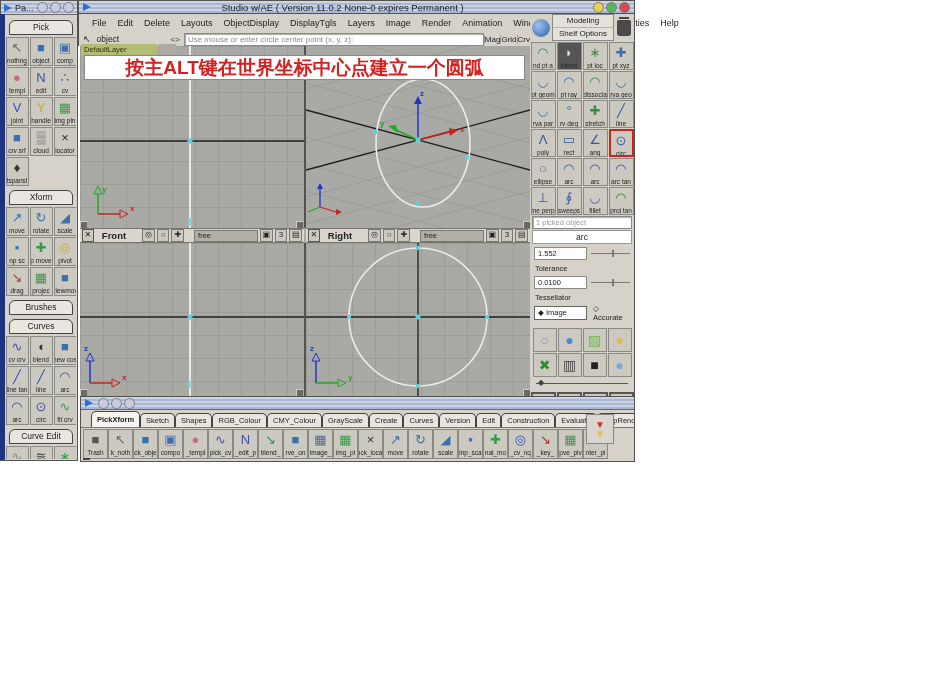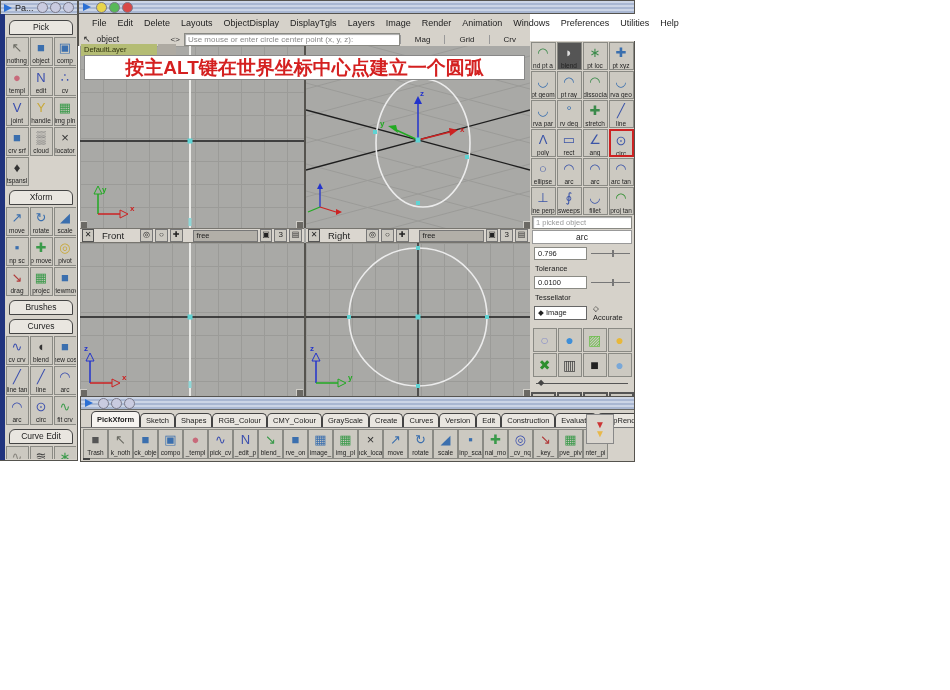--- a/index.html
+++ b/index.html
@@ -32,21 +32,21 @@
   #main-title .t{flex:1;text-align:center;font-size:9.5px;color:#1a1a1a;white-space:nowrap;overflow:hidden;}
   #menu-bar{position:absolute;left:78px;top:14px;width:452px;height:18px;background:#d6d2ca;border-left:1px solid #55534e;
             display:flex;align-items:center;padding-left:8px;box-sizing:border-box;gap:1px;}
   .menu-item{font-size:9px;padding:0 5px;white-space:nowrap;}
   #tool-row{position:absolute;left:78px;top:32px;width:452px;height:14px;background:#d6d2ca;border-left:1px solid #55534e;
             display:flex;align-items:center;padding-left:4px;box-sizing:border-box;}
   #tool-row .cursor{font-size:9px;margin-right:6px;}
   #tool-row .mode{font-size:8.5px;width:70px;}
   #tool-row .sep{font-size:8px;margin:0 4px;color:#333;}
   #prompt-field{flex:1;height:11px;font-size:8px;color:#8a8a8a;line-height:11px;padding-left:3px;overflow:hidden;white-space:nowrap;}
-  .mini-btn{font-size:8px;padding:0 14px;border-left:1px solid #999;white-space:nowrap;}
+  .mini-btn{font-size:8px;padding:0 0;border-left:1px solid #999;white-space:nowrap;}
 
   #header-right{position:absolute;left:530px;top:14px;width:105px;height:27px;background:#d6d2ca;border-right:1px solid #55534e;
                 display:flex;align-items:center;box-sizing:border-box;}
   #globe{width:18px;height:18px;border-radius:50%;background:radial-gradient(circle at 35% 35%,#9ec2ee,#2a5faa);margin:0 2px;flex:0 0 auto;}
   #shelf-switch{flex:1;border:1px solid #888;background:#e4e1da;font-size:8px;text-align:center;line-height:12px;}
   #shelf-switch div{border-bottom:1px solid #b5b2aa;}
   #shelf-switch div:last-child{border-bottom:none;}
   #trash{width:14px;height:16px;background:#4a4a4a;border-radius:2px 2px 3px 3px;margin:0 3px;position:relative;flex:0 0 auto;}
   #trash:before{content:"";position:absolute;left:2px;top:-3px;width:10px;height:2px;background:#4a4a4a;}
 
@@ -56,21 +56,21 @@
   .vp.grid{background-image:linear-gradient(#9b9b98 1px,transparent 1px),linear-gradient(90deg,#9b9b98 1px,transparent 1px);
            background-size:23px 23px;}
   #vp-tl{left:0;top:0;width:224px;height:182px;}
   #vp-tr{left:226px;top:0;width:224px;height:182px;}
   #vp-bl{left:0;top:197px;width:224px;height:153px;}
   #vp-br{left:226px;top:197px;width:224px;height:153px;}
   .vdiv{position:absolute;background:#55534e;}
   .vp-bar{position:absolute;height:15px;background:#dad6cf;border-top:1px solid #77756f;border-bottom:1px solid #77756f;
           box-sizing:border-box;display:flex;align-items:center;gap:2px;padding:0 2px;}
   .vp-bar .close{width:12px;height:11px;border:1px solid #555;font-size:8px;line-height:10px;text-align:center;background:#ccc9c1;}
-  .vp-bar .vlab{font-size:9.5px;font-weight:normal;margin:0 14px 0 6px;}
+  .vp-bar .vlab{font-size:9.5px;font-weight:bold;margin:0 14px 0 6px;}
   .vp-bar .ibox{width:13px;height:11px;border:1px solid #777;font-size:8px;line-height:10px;text-align:center;background:#ccc9c1;}
   .vp-bar .cam{width:72px;height:10px;background:#b2afa8;border:1px solid #777;font-size:7.5px;line-height:9px;padding-left:3px;color:#222;margin-left:8px;}
   .grip{position:absolute;width:7px;height:7px;background:#6b6964;box-shadow:inset 1px 1px 0 #cfcdc7;}
 
   #banner{position:absolute;left:4px;top:9px;width:441px;height:25px;background:#fff;border:1px solid #888;
           z-index:30;display:flex;align-items:center;justify-content:center;box-sizing:border-box;}
   #banner span{font-size:19px;font-weight:bold;white-space:nowrap;}
   #layer-tab{position:absolute;left:1px;top:-2px;width:76px;height:12px;background:#b4bc74;font-size:7.5px;line-height:12px;
              padding-left:3px;color:#30330f;z-index:20;box-sizing:border-box;}
   #layer-box{position:absolute;left:78px;top:-2px;width:18px;height:12px;background:#aeaaa2;z-index:20;}
@@ -280,20 +280,21 @@
         <span class="g" style="color: rgb(58, 154, 74);">∗</span>
         <span class="l"></span>
       </div>
         </div>
   </div>
 </div>
 <div id="palette-strip"></div>
 
 <div id="main-title" class="pinstripe">
   <span class="logo-arrow"></span>
+  <span class="t">Studio w/AE ( Version 11.0.2 None-0 expires Permanent )</span>
   <span style="display:flex;">
     <span class="circ" style="background:#e8d44a;"></span>
     <span class="circ" style="background:#58b858;"></span>
     <span class="circ" style="background:#d84848;"></span>
   </span>
 </div>
 
 <div id="menu-bar">
 
 <span class="menu-item">File</span>
@@ -318,20 +319,28 @@
   <span class="sep">&lt;&gt;</span>
   <span id="prompt-field" class="sunken">Use mouse or enter circle center point (x, y, z):</span>
   <span style="display:flex;">
 
   <span class="mini-btn">Mag</span>
         <span class="mini-btn">Grid</span>
         <span class="mini-btn">Crv</span>
       </span>
 </div>
 
+<div id="header-right">
+  <span id="globe"></span>
+  <span id="shelf-switch">
+    <div>Modeling</div>
+    <div>Shelf Options</div>
+  </span>
+  <span id="trash"></span>
+</div>
 
 <div id="viewports">
 
   <div id="layer-tab">DefaultLayer</div>
   <div id="layer-box"></div>
 
   <div id="banner">
     <span style="color: rgb(212, 32, 32);">按主ALT键在世界坐标中心点建立一个圆弧</span>
   </div>
 
@@ -553,21 +562,21 @@
       <span class="l">fillet</span>
     </div>
         <div class="tool">
       <span class="g" style="color: rgb(47, 143, 47);">◠</span>
       <span class="l">proj tan</span>
     </div>
       </div>
   <div class="rp-field sunken">1 picked object</div>
   <div id="opt-title">arc</div>
   <div class="val-row">
-    <span class="val-box">0.796</span>
+    <span class="val-box">1.552</span>
     <span class="slider-track"></span>
   </div>
   <div class="rp-label">Tolerance</div>
   <div class="val-row">
     <span class="val-box">0.0100</span>
     <span class="slider-track"></span>
   </div>
   <div class="rp-label">Tessellator</div>
   <div id="fast-row">
     <span id="fast-btn"><span>◆</span> <span>Image</span></span>

